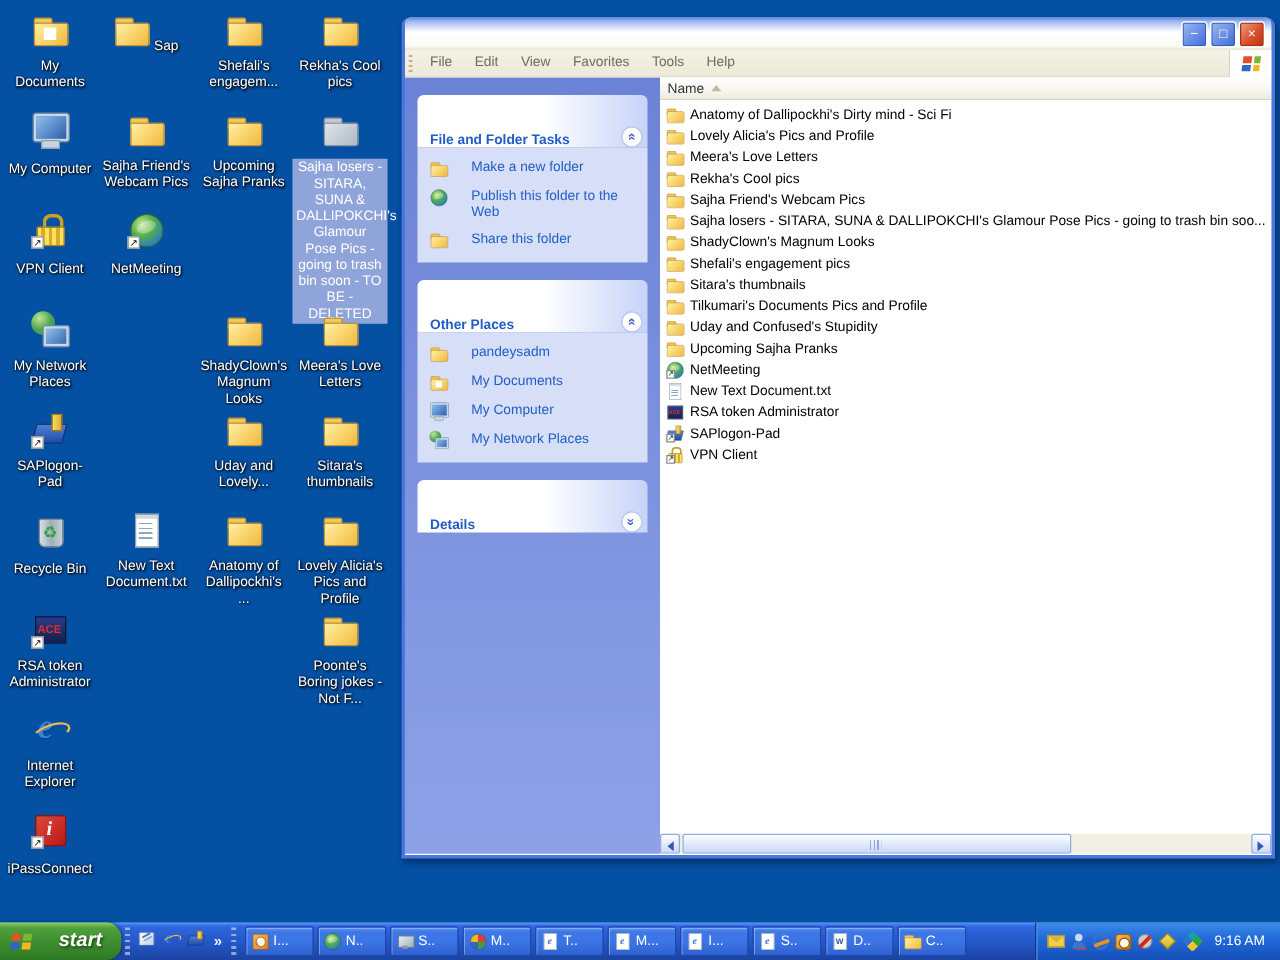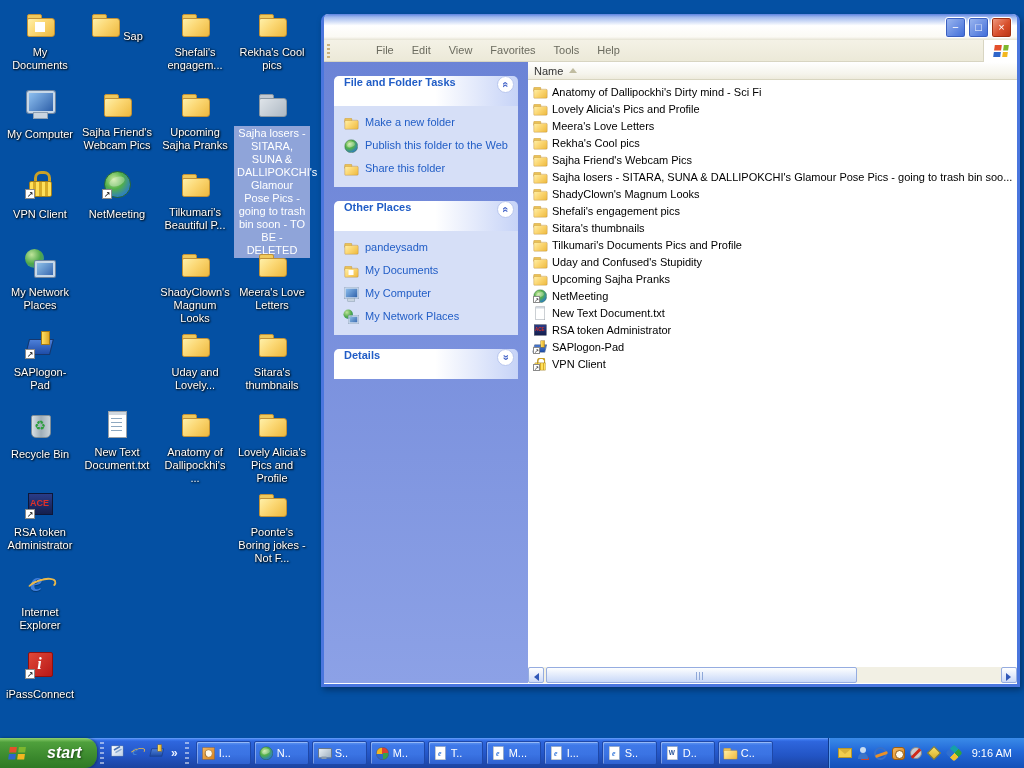--- a/index.html
+++ b/index.html
@@ -122,51 +122,51 @@
     background:#FFF; box-shadow:2px 3px 6px rgba(0,0,0,.35); }
   .titlebar { height:26px; border-radius:5px 5px 0 0; position:relative;
     background:linear-gradient(180deg,#5B82E0 0%,#9FB8EE 12%,#FFFFFF 45%,#FBFAF4 88%,#E6E3D4 100%); }
   .win-controls { position:absolute; right:5px; top:3px; display:flex; gap:2px; }
   .win-btn { width:21px; height:21px; border-radius:3px; border:1px solid #FFF; color:#FFF;
     font-size:11px; line-height:19px; text-align:center; box-shadow:0 0 0 1px #3A5FC0 inset; }
   .win-btn.min,.win-btn.max { background:linear-gradient(135deg,#9FB9F0,#3D6AD8); }
   .win-btn.close { background:linear-gradient(135deg,#F0A088,#D84F2C 55%,#B83210); box-shadow:0 0 0 1px #A03010 inset; }
 
   .menubar { height:22px; background:linear-gradient(180deg,#F4F2E6,#ECE9D8); border-bottom:1px solid #D8D5C2;
-    display:flex; align-items:center; position:relative;gap:32px; }
+    display:flex; align-items:center; position:relative; }
   .grip { width:3px; height:14px; margin:0 5px 0 3px;
     background:repeating-linear-gradient(180deg,#C8B07C 0 2px,transparent 2px 4px); }
   .menu-item { padding:0 9px; font-size:11px; color:#6B6B5F; line-height:21px; }
   .menu-logo { position:absolute; right:0; top:0; width:34px; height:22px; background:#FFF;
     border-left:1px solid #D8D5C2; display:flex; align-items:center; justify-content:center; }
   .winflag { width:16px; height:13px; background:
       linear-gradient(#E3502B,#E3502B) 0 0/7px 5.5px,
       linear-gradient(#7DB72F,#7DB72F) 8.5px 0/7px 5.5px,
       linear-gradient(#2F66C9,#2F66C9) 0 7px/7px 5.5px,
       linear-gradient(#F3B71F,#F3B71F) 8.5px 7px/7px 5.5px;
     background-repeat:no-repeat; transform:skewX(-8deg); }
   .winflag.small { width:14px; height:12px; }
 
   .content { display:flex; height:621px; }
 
   
   .taskpanel { width:204px; flex:0 0 204px; background:linear-gradient(180deg,#6B83D6,#8CA1E6);
     padding:14px 10px; overflow:hidden; }
   .tp-section { margin-bottom:14px; }
-  .tp-head { height:30px; border-radius:5px 5px 0 0; padding:0 4px 0 10px;
+  .tp-head { height:42px; border-radius:5px 5px 0 0; padding:0 4px 0 10px;
     background:linear-gradient(90deg,#FFFFFF 0%,#FFFFFF 55%,#C6D3F7 100%);
-    display:flex; align-items:flex-start; justify-content:space-between; cursor:pointer; }
+    display:flex; align-items:flex-end; justify-content:space-between; cursor:pointer; }
   .tp-title { font-weight:bold; font-size:11px; color:#215DC6; }
   .tp-chev { width:17px; height:17px; border-radius:50%; background:#FFF; border:1px solid #B8C6EE;
     display:flex; align-items:center; justify-content:center; }
   .tp-chev i { font-style:normal; font-weight:bold; color:#4565C8; font-size:11px; line-height:1;
     display:block; transform:rotate(90deg); }
   .tp-chev.down i { transform:rotate(-90deg); }
   .tp-body { background:#D6DFF7; padding:9px 6px 10px 9px; }
-  .tp-item { display:flex; align-items:flex-start; gap:6px; margin-bottom:7px; cursor:pointer; }
+  .tp-item { display:flex; align-items:flex-start; gap:18px; margin-bottom:7px; cursor:pointer; }
   .tp-item:last-child { margin-bottom:0; }
   .tp-label { font-size:11px; line-height:13px; color:#215DC6; padding-top:1px; }
 
   
   .filelist { flex:1; background:#FFF; position:relative; overflow:hidden; }
   .col-header { height:18px; background:linear-gradient(180deg,#FFFFFF,#F5F4EC 70%,#EEEBDD);
     border-bottom:1px solid #D8D5C0; display:flex; align-items:center; padding-left:6px; gap:6px; }
   .col-header span { font-size:11px; color:#333; }
   .sort-arrow { width:0; height:0; border-left:4px solid transparent; border-right:4px solid transparent;
     border-bottom:5px solid #C0BCA0; }
@@ -236,21 +236,20 @@
     <div class="d-icon" style="left: 2px; top: 8px;"><span class="icon-box"><span class="icon icon-folder-docs"></span></span><div class="d-label">My Documents</div></div>
     <div class="d-icon" style="left: 79px; top: 8px;"><span class="icon-box"><span class="icon icon-folder"></span></span><div class="d-label">Sap</div></div>
     <div class="d-icon" style="left: 157px; top: 8px;"><span class="icon-box"><span class="icon icon-folder"></span></span><div class="d-label">Shefali's engagem...</div></div>
     <div class="d-icon" style="left: 234px; top: 8px;"><span class="icon-box"><span class="icon icon-folder"></span></span><div class="d-label">Rekha's Cool pics</div></div>
     <div class="d-icon" style="left: 2px; top: 88px;"><span class="icon-box"><span class="icon icon-computer"></span></span><div class="d-label">My Computer</div></div>
     <div class="d-icon" style="left: 79px; top: 88px;"><span class="icon-box"><span class="icon icon-folder"></span></span><div class="d-label">Sajha Friend's Webcam Pics</div></div>
     <div class="d-icon" style="left: 157px; top: 88px;"><span class="icon-box"><span class="icon icon-folder"></span></span><div class="d-label">Upcoming Sajha Pranks</div></div>
     <div class="d-icon selected" style="left: 234px; top: 88px;"><span class="icon-box"><span class="icon icon-folder"></span></span><div class="d-label">Sajha losers - SITARA, SUNA &amp; DALLIPOKCHI's Glamour Pose Pics  - going to trash bin soon - TO BE - DELETED</div></div>
     <div class="d-icon" style="left: 2px; top: 168px;"><span class="icon-box"><span class="icon icon-lock"></span><span class="shortcut"></span></span><div class="d-label">VPN Client</div></div>
     <div class="d-icon" style="left: 79px; top: 168px;"><span class="icon-box"><span class="icon icon-globe"></span><span class="shortcut"></span></span><div class="d-label">NetMeeting</div></div>
-    <div class="d-icon" style="left: 157px; top: 168px;"><span class="icon-box"><span class="icon icon-folder"></span></span><div class="d-label">Tilkumari's Beautiful P...</div></div>
     <div class="d-icon" style="left: 2px; top: 248px;"><span class="icon-box"><span class="icon icon-network"></span></span><div class="d-label">My Network Places</div></div>
     <div class="d-icon" style="left: 157px; top: 248px;"><span class="icon-box"><span class="icon icon-folder"></span></span><div class="d-label">ShadyClown's Magnum Looks</div></div>
     <div class="d-icon" style="left: 234px; top: 248px;"><span class="icon-box"><span class="icon icon-folder"></span></span><div class="d-label">Meera's Love Letters</div></div>
     <div class="d-icon" style="left: 2px; top: 328px;"><span class="icon-box"><span class="icon icon-sap"></span><span class="shortcut"></span></span><div class="d-label">SAPlogon-Pad</div></div>
     <div class="d-icon" style="left: 157px; top: 328px;"><span class="icon-box"><span class="icon icon-folder"></span></span><div class="d-label">Uday and Lovely...</div></div>
     <div class="d-icon" style="left: 234px; top: 328px;"><span class="icon-box"><span class="icon icon-folder"></span></span><div class="d-label">Sitara's thumbnails</div></div>
     <div class="d-icon" style="left: 2px; top: 408px;"><span class="icon-box"><span class="icon icon-bin"></span></span><div class="d-label">Recycle Bin</div></div>
     <div class="d-icon" style="left: 79px; top: 408px;"><span class="icon-box"><span class="icon icon-notepad"></span></span><div class="d-label">New Text Document.txt</div></div>
     <div class="d-icon" style="left: 157px; top: 408px;"><span class="icon-box"><span class="icon icon-folder"></span></span><div class="d-label">Anatomy of Dallipockhi's ...</div></div>
     <div class="d-icon" style="left: 234px; top: 408px;"><span class="icon-box"><span class="icon icon-folder"></span></span><div class="d-label">Lovely Alicia's Pics and Profile</div></div>

